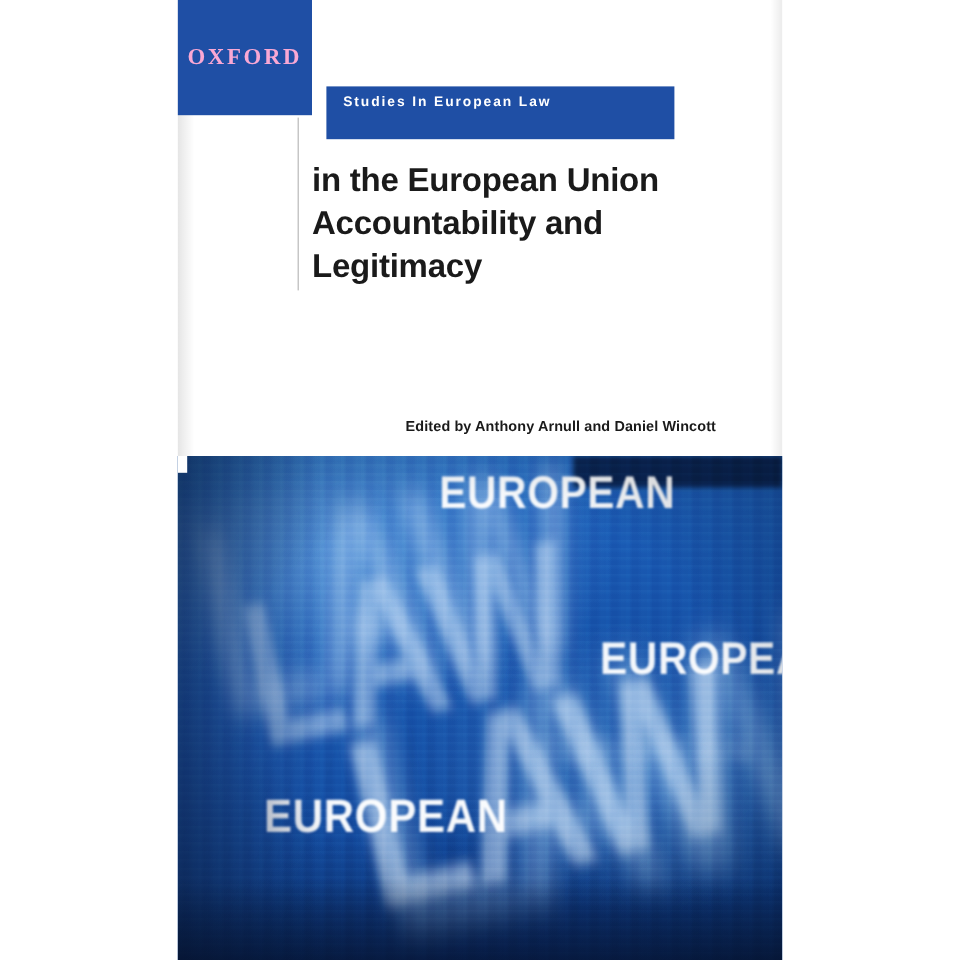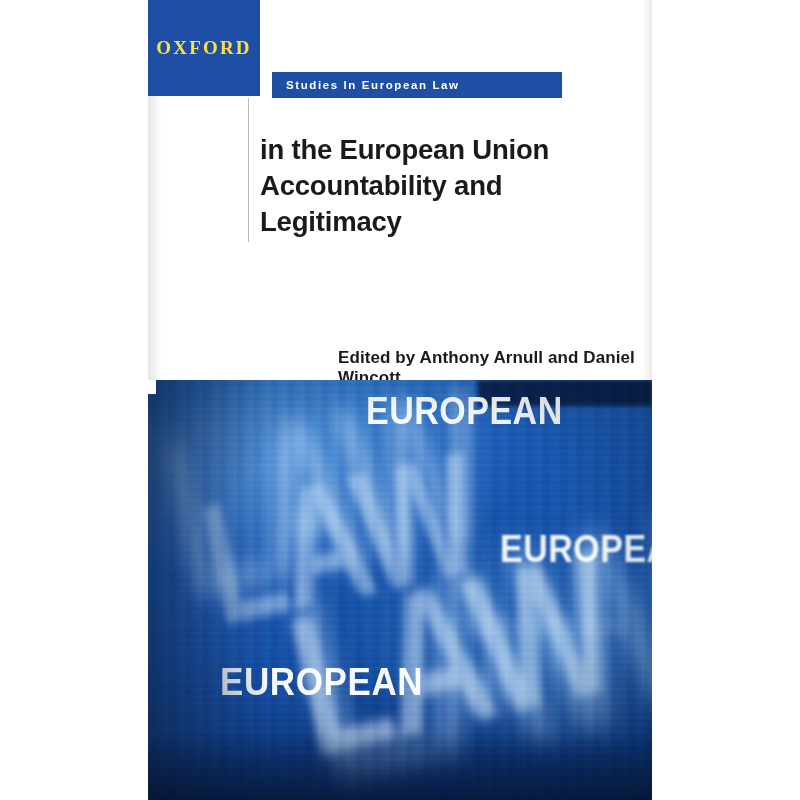--- a/index.html
+++ b/index.html
@@ -59,34 +59,34 @@
     left: 0px;
     top: 0px;
     width: 112px;
     height: 96px;
     background: #1f4fa5;
     display: flex;
     align-items: center;
     justify-content: center;
   }
   .oxford-logo {
-    color: #fde047;
+    color: #f9a8d4;
     font-size: 19px;
     font-weight: bold;
     letter-spacing: 2.2px;
     font-family: "Liberation Serif", serif;
   }
 
   
   .series-banner {
     position: absolute;
     left: 124px;
     top: 72px;
     height: 26px;
-    padding: 0 14px 0 14px;
+    padding: 0 14px 18px 14px;
     background: #1f4fa5;
     display: flex;
     align-items: center;
     min-width: 262px;
   }
   .series-text {
     color: #ffffff;
     font-size: 11.5px;
     font-weight: bold;
     letter-spacing: 1.6px;
@@ -120,21 +120,21 @@
     font-family: "Liberation Sans", sans-serif;
   }
 
   
   .editors {
     position: absolute;
     left: 190px;
     top: 348px;
     width: 310px;
     color: #1a1a1a;
-    font-size: 17px;
+    font-size: 12px;
     font-weight: bold;
     letter-spacing: 0.1px;
     font-family: "Liberation Sans", sans-serif;
   }
 
   
   .photo {
     position: absolute;
     left: 0px;
     top: 380px;

